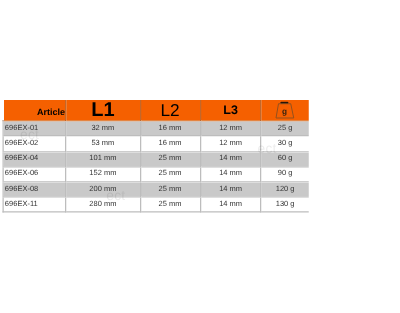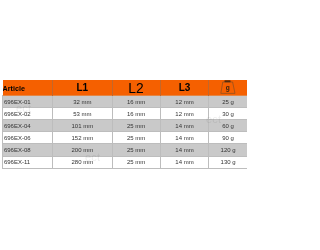--- a/index.html
+++ b/index.html
@@ -8,23 +8,23 @@
        font-family:"Liberation Sans",sans-serif;overflow:hidden;position:relative;}
 
   .spec-table-wrap{position:absolute;left:2.1px;top:80.3px;width:244.7px;height:88px;}
   table.spec{border-collapse:collapse;width:244.7px;table-layout:fixed;}
   table.spec th, table.spec td{padding:0;margin:0;overflow:hidden;}
 
   thead th{background:#f56000;color:#000;height:14.7px;
            border-right:1px solid #c2672b;vertical-align:middle;line-height:1;}
   thead th span.hl{display:block;position:relative;top:0.8px;}
 
-  .hc0{width:48px;text-align:left;padding-left:1.3px;font-size:7.2px;font-weight:bold;}
+  .hc0{width:48px;text-align:right;padding-left:1.3px;font-size:7.2px;font-weight:bold;}
   .hc0 span.hl{top:0.9px;}
-  .hc1{width:57.2px;text-align:center;font-size:10px;font-weight:bold;}
+  .hc1{width:57.2px;text-align:center;font-size:16px;font-weight:bold;}
   .hc2{width:46.1px;text-align:center;font-size:13.8px;font-weight:normal;}
   .hc3{width:47px;text-align:center;font-size:10px;font-weight:bold;}
   .hc4{width:36.3px;text-align:center;border-right:none;}
 
   tbody td{height:12.12px;font-size:6px;color:#333;
            border-right:1px solid #bdbdbd;border-top:1px solid #bdbdbd;
            line-height:11.1px;vertical-align:middle;}
   tbody td > span{display:block;position:relative;top:0.8px;}
   tbody tr:first-child td{border-top:1px solid #e48542;}
   tbody tr:last-child td{border-bottom:1px solid #bdbdbd;}

